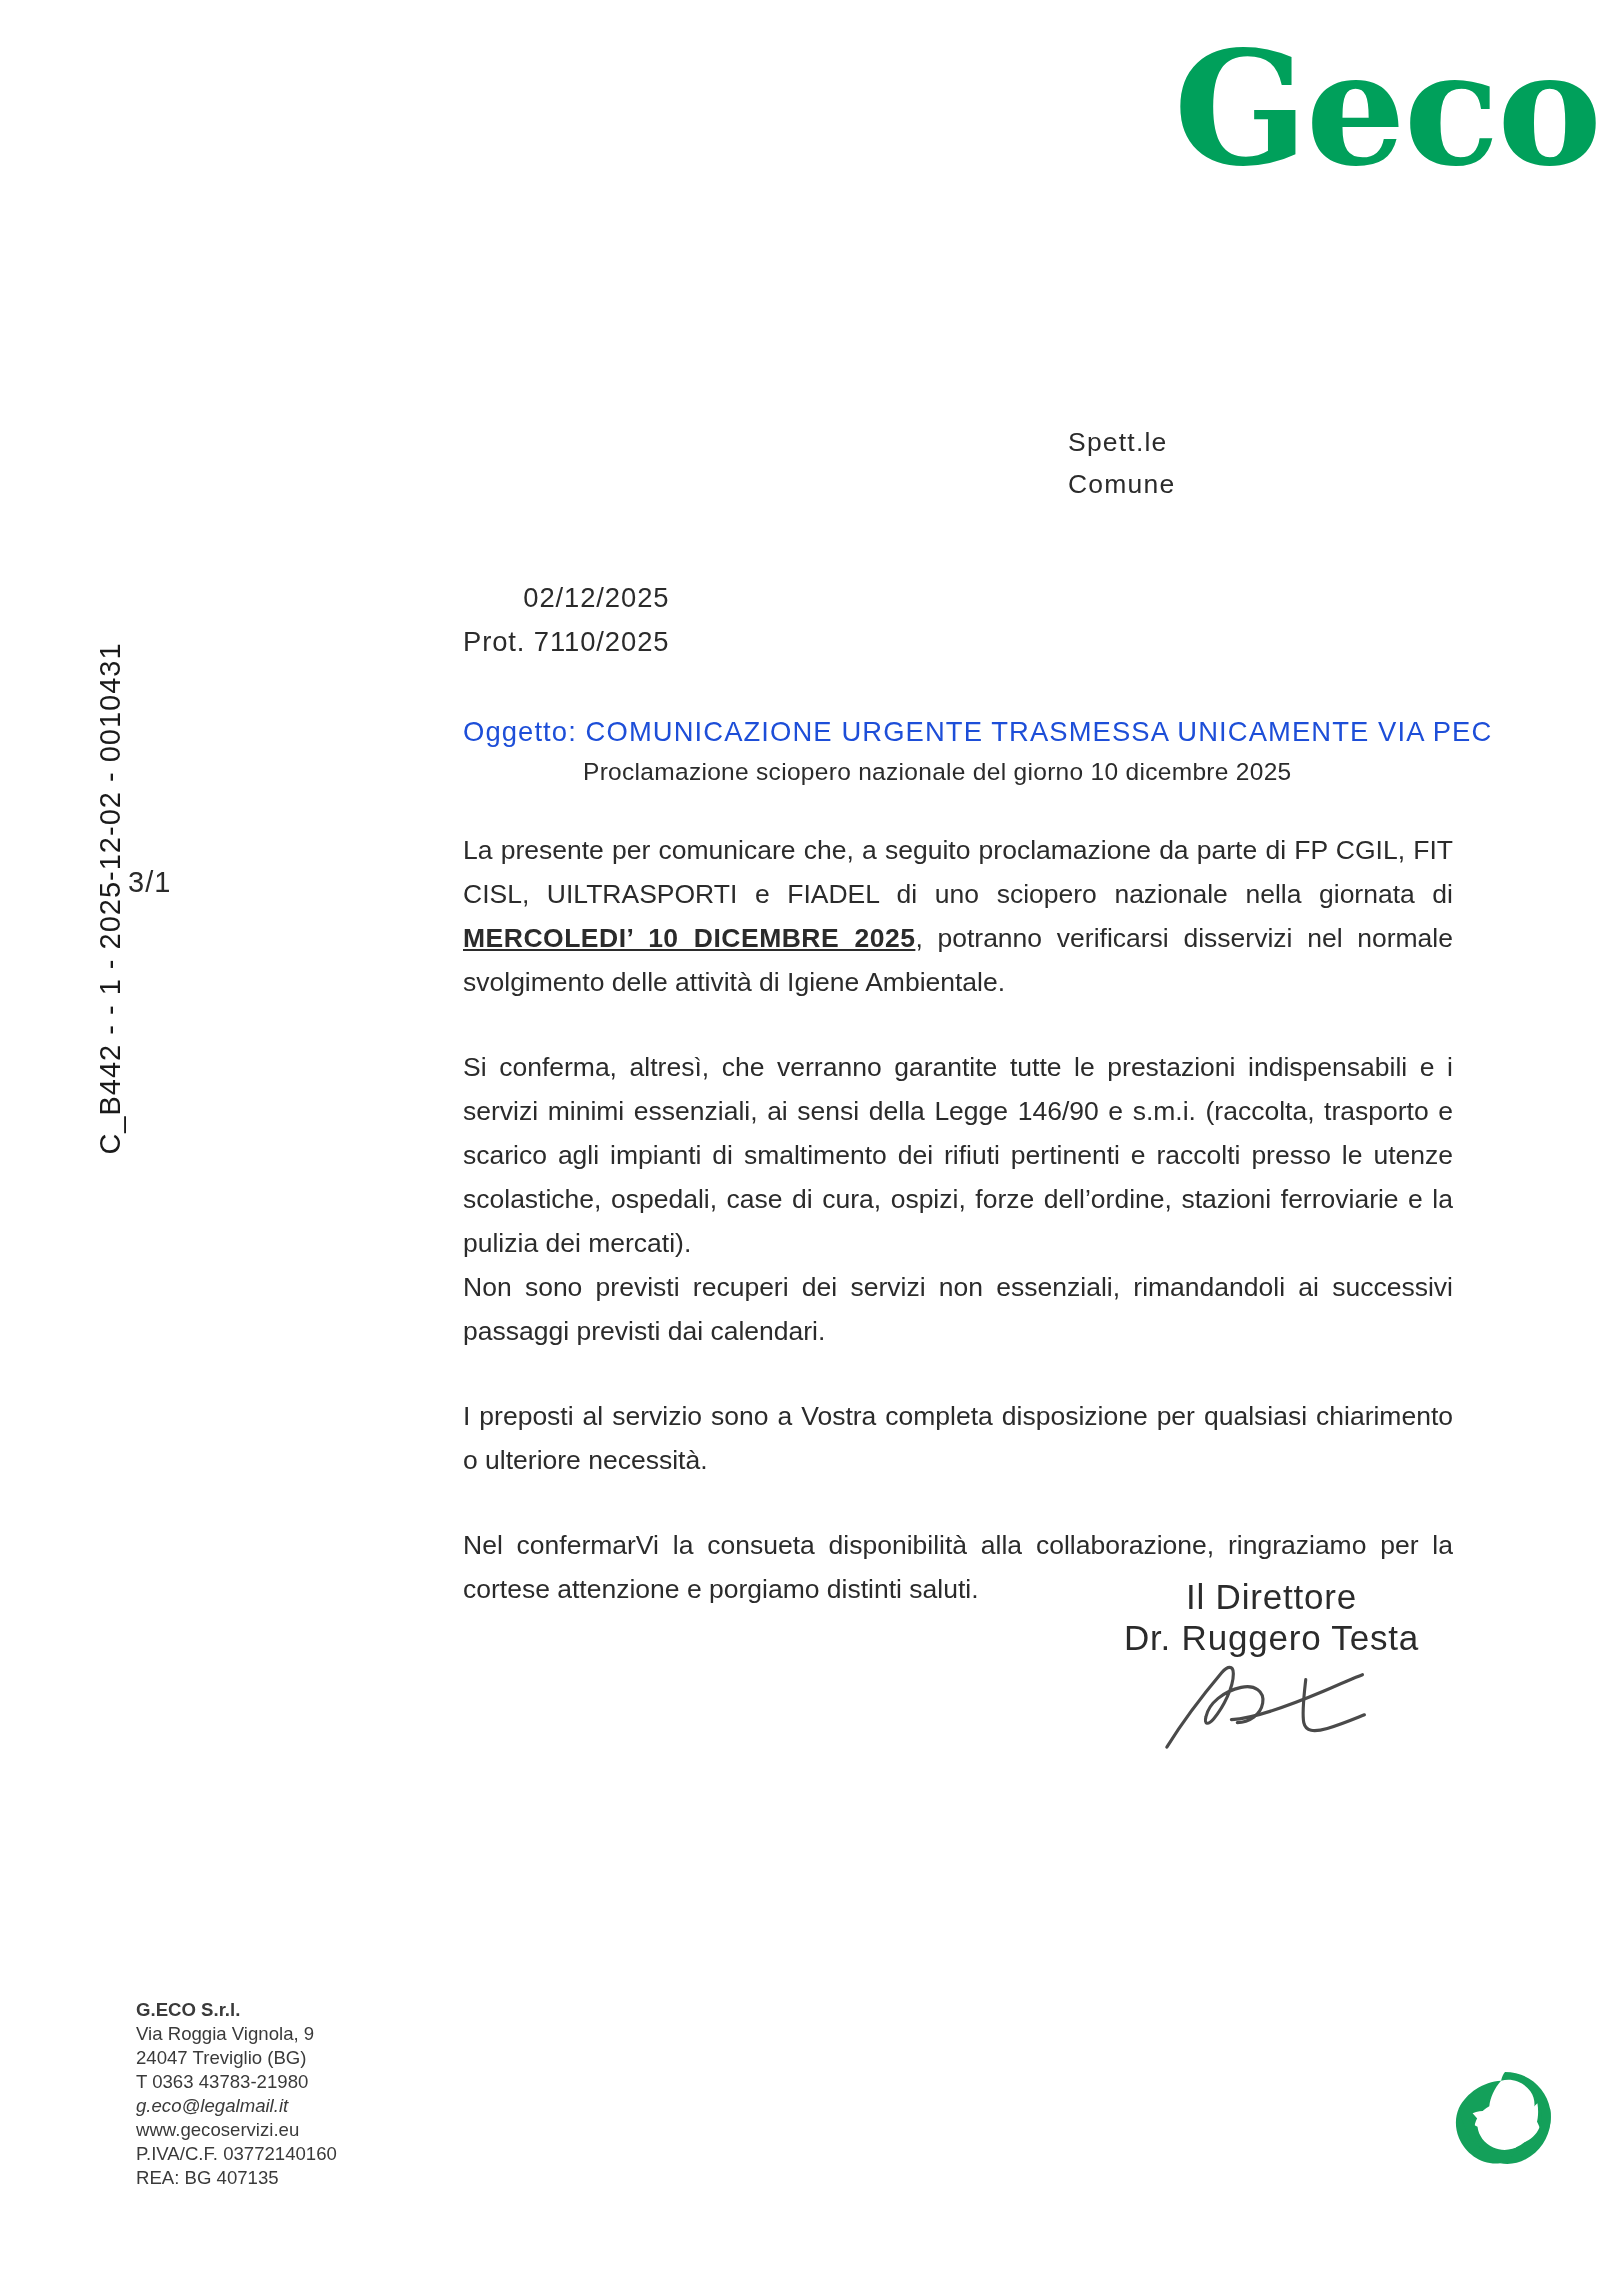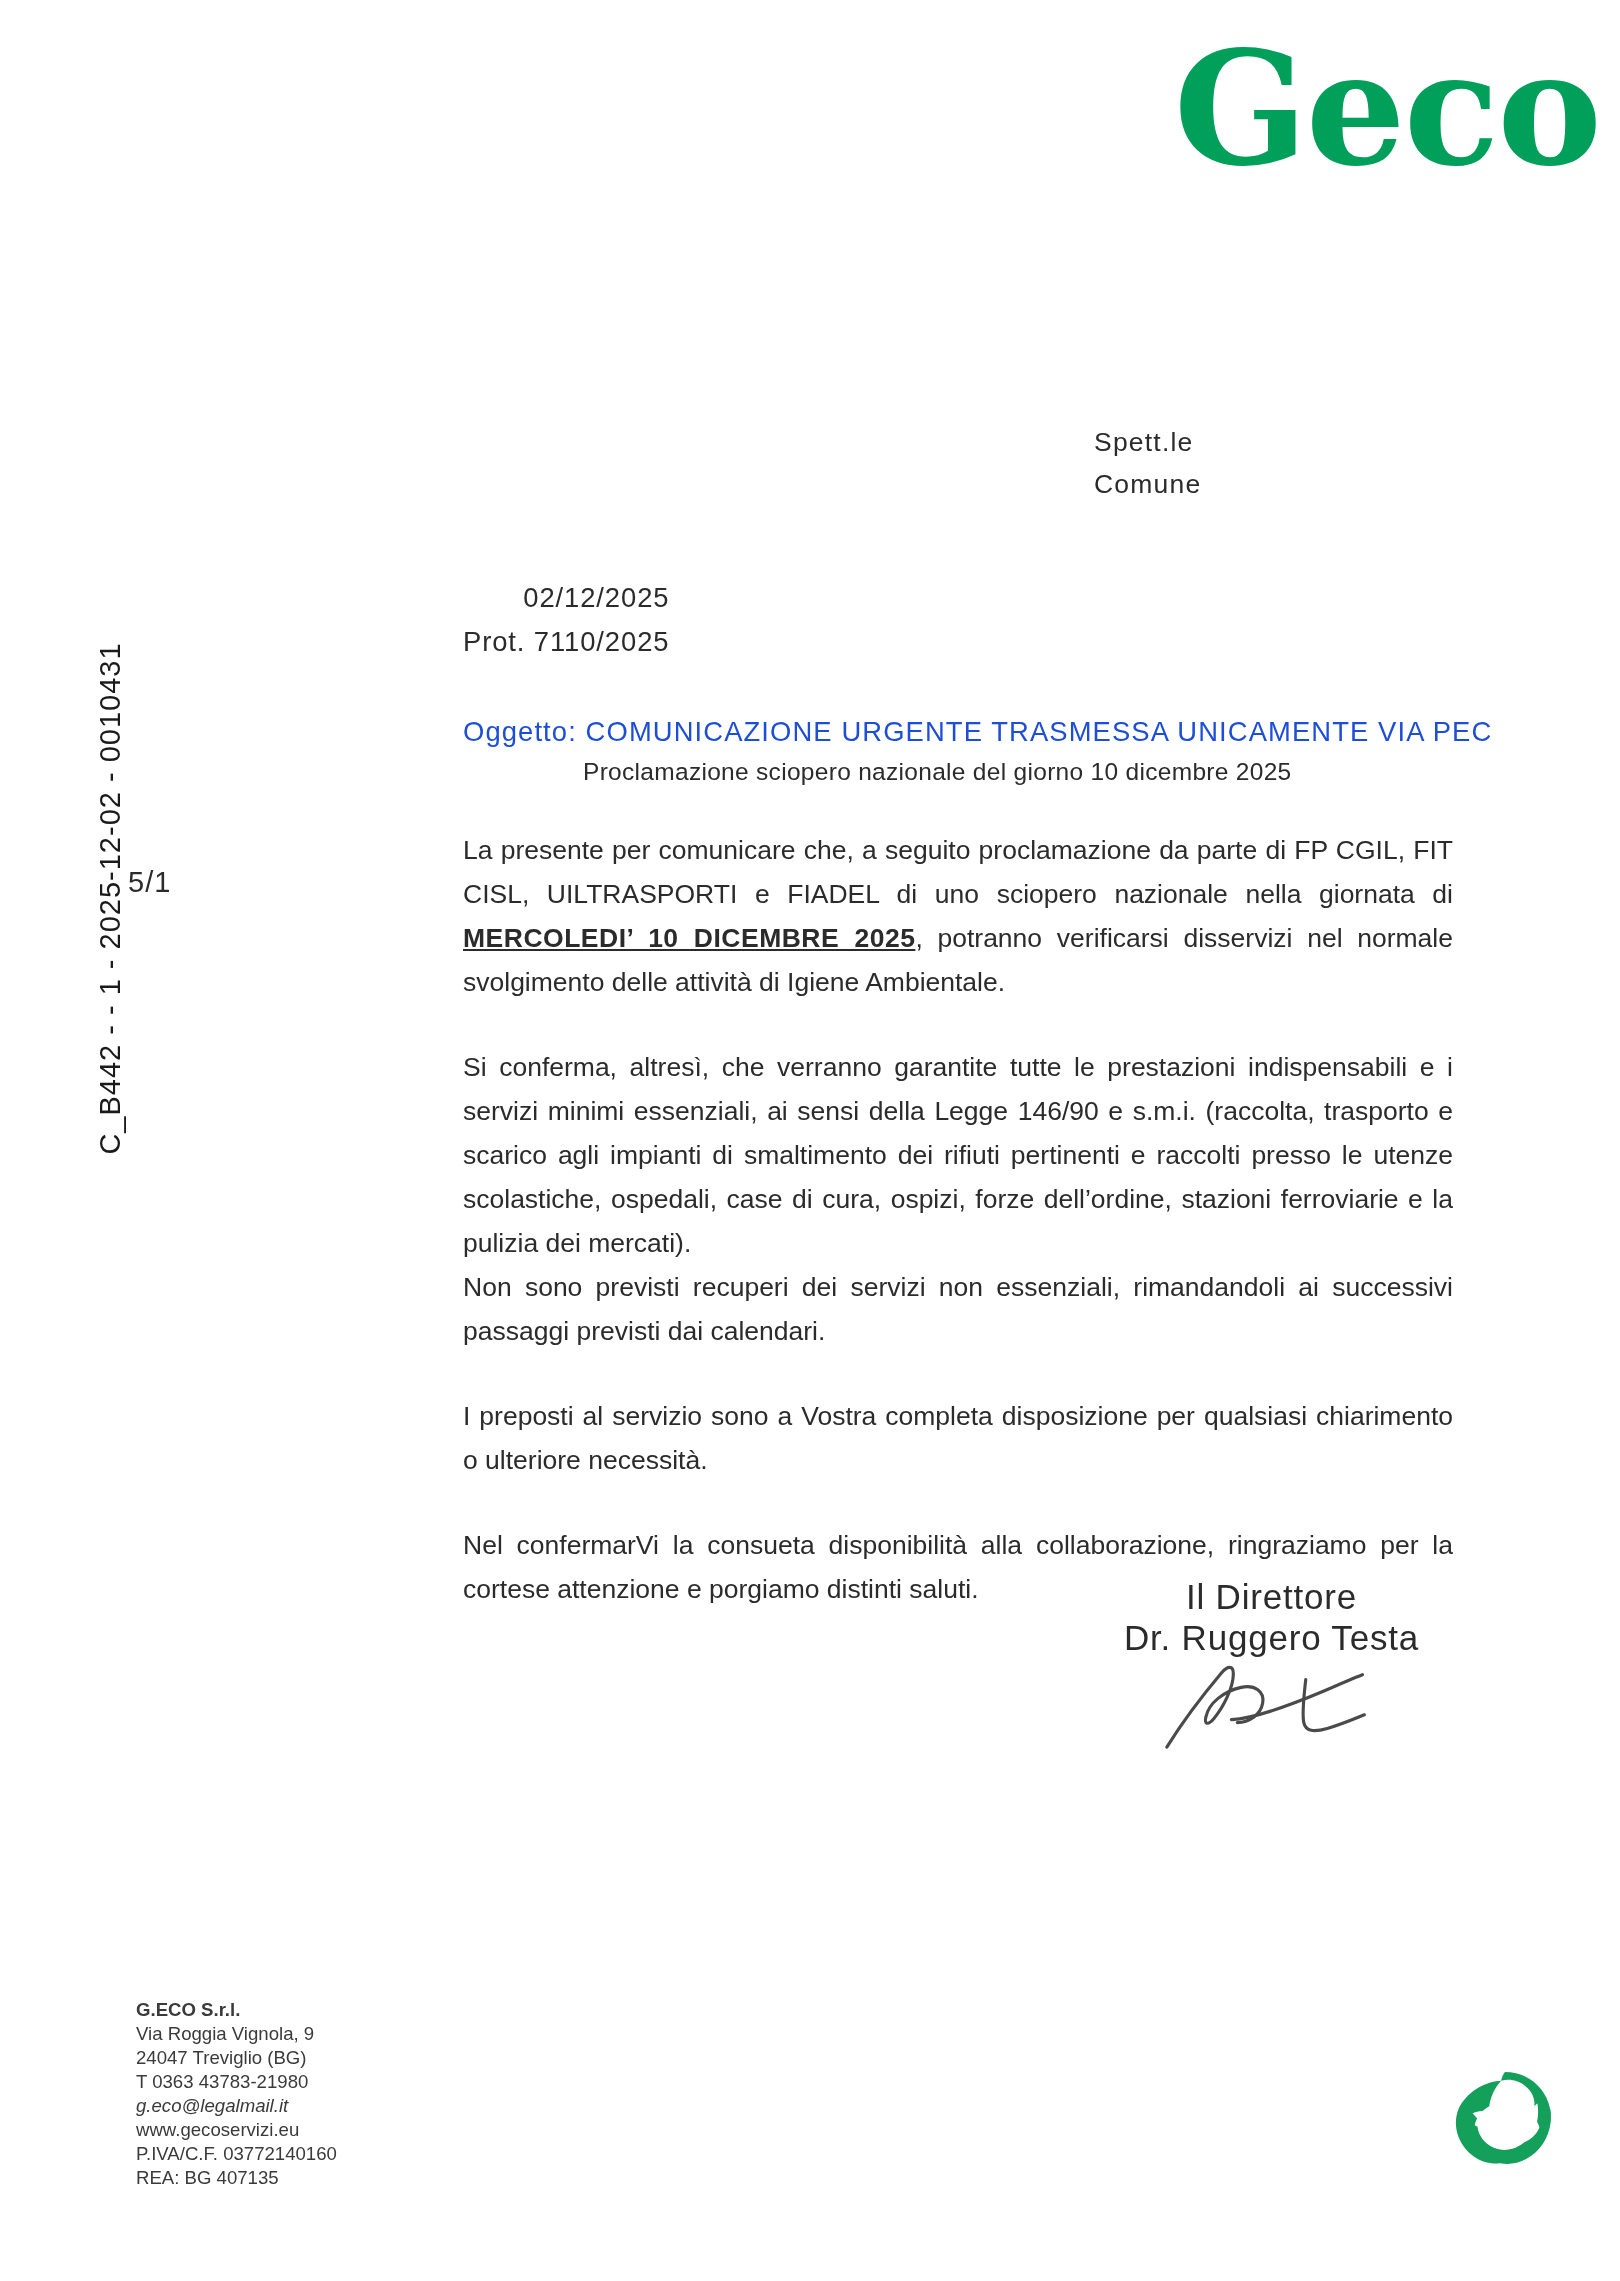--- a/index.html
+++ b/index.html
@@ -59,21 +59,21 @@
     left: 96px;
     top: 866px;
     font-size: 29px;
     color: #2b2b2b;
     letter-spacing: 1px;
   }
 
   
   #recipient-block {
     position: absolute;
-    left: 1062px;
+    left: 1036px;
     top: 421px;
     font-size: 26.5px;
     line-height: 42px;
     letter-spacing: 1.2px;
     color: #2b2b2b;
   }
 
   
   #date-block {
     position: absolute;
@@ -172,21 +172,21 @@
 </style>
 </head>
 <body>
 
 <div id="page">
 
   <div id="logo-wordmark">Geco</div>
 
   <div id="vertical-stamp">C_B442 - - 1 - 2025-12-02 - 0010431</div>
 
-  <div id="page-number">5/1</div>
+  <div id="page-number">3/1</div>
 
   <div id="recipient-block">
     <div>Spett.le</div>
     <div>Comune</div>
   </div>
 
   <div id="date-block">
     <div>02/12/2025</div>
     <div>Prot. 7110/2025</div>
   </div>

